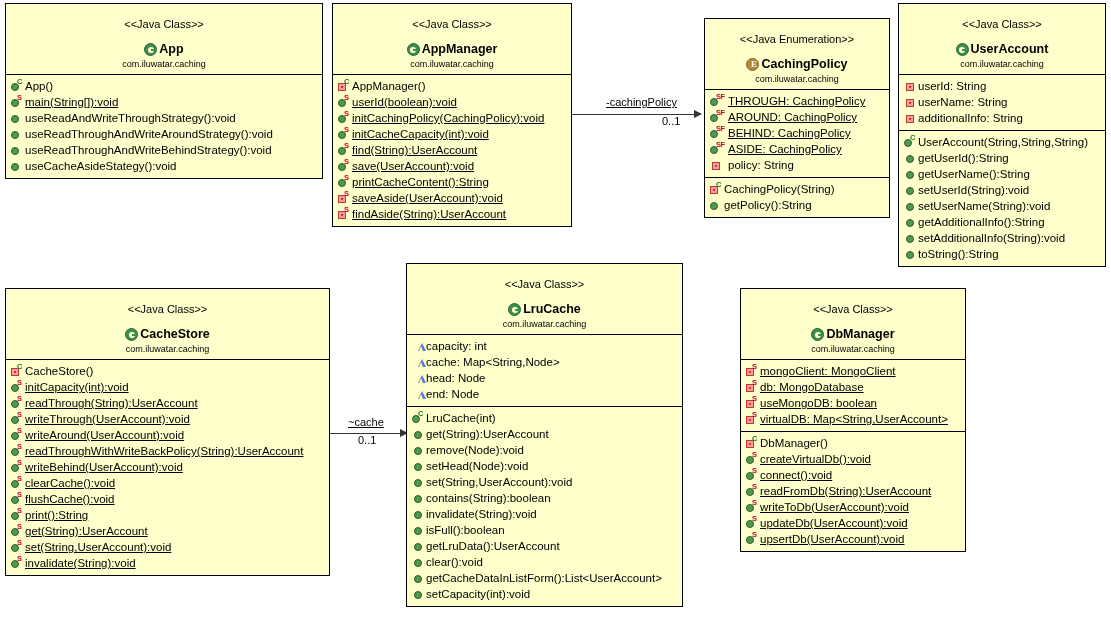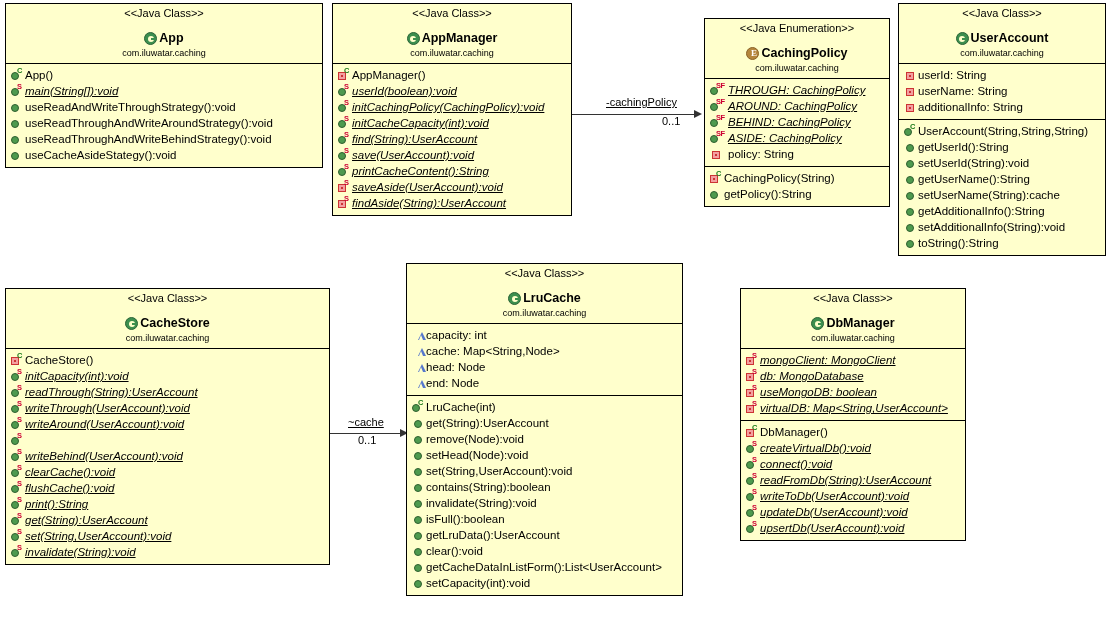--- a/index.html
+++ b/index.html
@@ -10,21 +10,21 @@
   }
   
   .uml-class{
     position:absolute;
     background:#ffffcc;
     border:1px solid #000000;
     box-sizing:border-box;
   }
   .uml-header{
     text-align:center;
-    padding:3px 4px 4px 4px;
+    padding:14px 4px 4px 4px;
     border-bottom:1px solid #000000;
     background:#ffffcc;
   }
   .stereotype{
     font-size:11px;color:#000;line-height:13px;white-space:nowrap;
   }
   .title-row{
     display:flex;align-items:center;justify-content:center;gap:2px;
     line-height:15px;margin-top:11px;
   }
@@ -38,21 +38,21 @@
     padding:3px 3px 4px 4px;
     border-bottom:1px solid #000000;
   }
   .compartment.last{border-bottom:none;}
   .member{
     display:flex;align-items:flex-start;
     font-size:11.5px;line-height:16px;color:#000;white-space:nowrap;
     height:16px;
   }
   .member .mtext{display:inline-block;}
-  .member .mtext.u{text-decoration:underline;font-style:italic;}
+  .member .mtext.u{text-decoration:underline;}
   
   .vis{
     position:relative;display:inline-block;
     width:15px;min-width:15px;height:16px;
   }
   .vis .glyph{
     position:absolute;left:1px;top:5px;
   }
   
   .g-circle{
@@ -390,33 +390,33 @@
     <div class="member">
       <span class="vis">
           <span class="glyph g-circle" style="left:3px;"></span>
         </span>
       <span class="mtext">getUserId():String</span>
     </div>
     <div class="member">
       <span class="vis">
           <span class="glyph g-circle" style="left:3px;"></span>
         </span>
+      <span class="mtext">getUserName():String</span>
+    </div>
+    <div class="member">
+      <span class="vis">
+          <span class="glyph g-circle" style="left:3px;"></span>
+        </span>
       <span class="mtext">setUserId(String):void</span>
     </div>
     <div class="member">
       <span class="vis">
           <span class="glyph g-circle" style="left:3px;"></span>
         </span>
-      <span class="mtext">getUserName():String</span>
-    </div>
-    <div class="member">
-      <span class="vis">
-          <span class="glyph g-circle" style="left:3px;"></span>
-        </span>
-      <span class="mtext">setUserName(String):cache</span>
+      <span class="mtext">setUserName(String):void</span>
     </div>
     <div class="member">
       <span class="vis">
           <span class="glyph g-circle" style="left:3px;"></span>
         </span>
       <span class="mtext">getAdditionalInfo():String</span>
     </div>
     <div class="member">
       <span class="vis">
           <span class="glyph g-circle" style="left:3px;"></span>
@@ -475,20 +475,21 @@
           <span class="glyph g-circle"></span>
           <span class="mod s">S</span>
         </span>
       <span class="mtext u">writeAround(UserAccount):void</span>
     </div>
     <div class="member">
       <span class="vis">
           <span class="glyph g-circle"></span>
           <span class="mod s">S</span>
         </span>
+      <span class="mtext u">readThroughWithWriteBackPolicy(String):UserAccount</span>
     </div>
     <div class="member">
       <span class="vis">
           <span class="glyph g-circle"></span>
           <span class="mod s">S</span>
         </span>
       <span class="mtext u">writeBehind(UserAccount):void</span>
     </div>
     <div class="member">
       <span class="vis">

